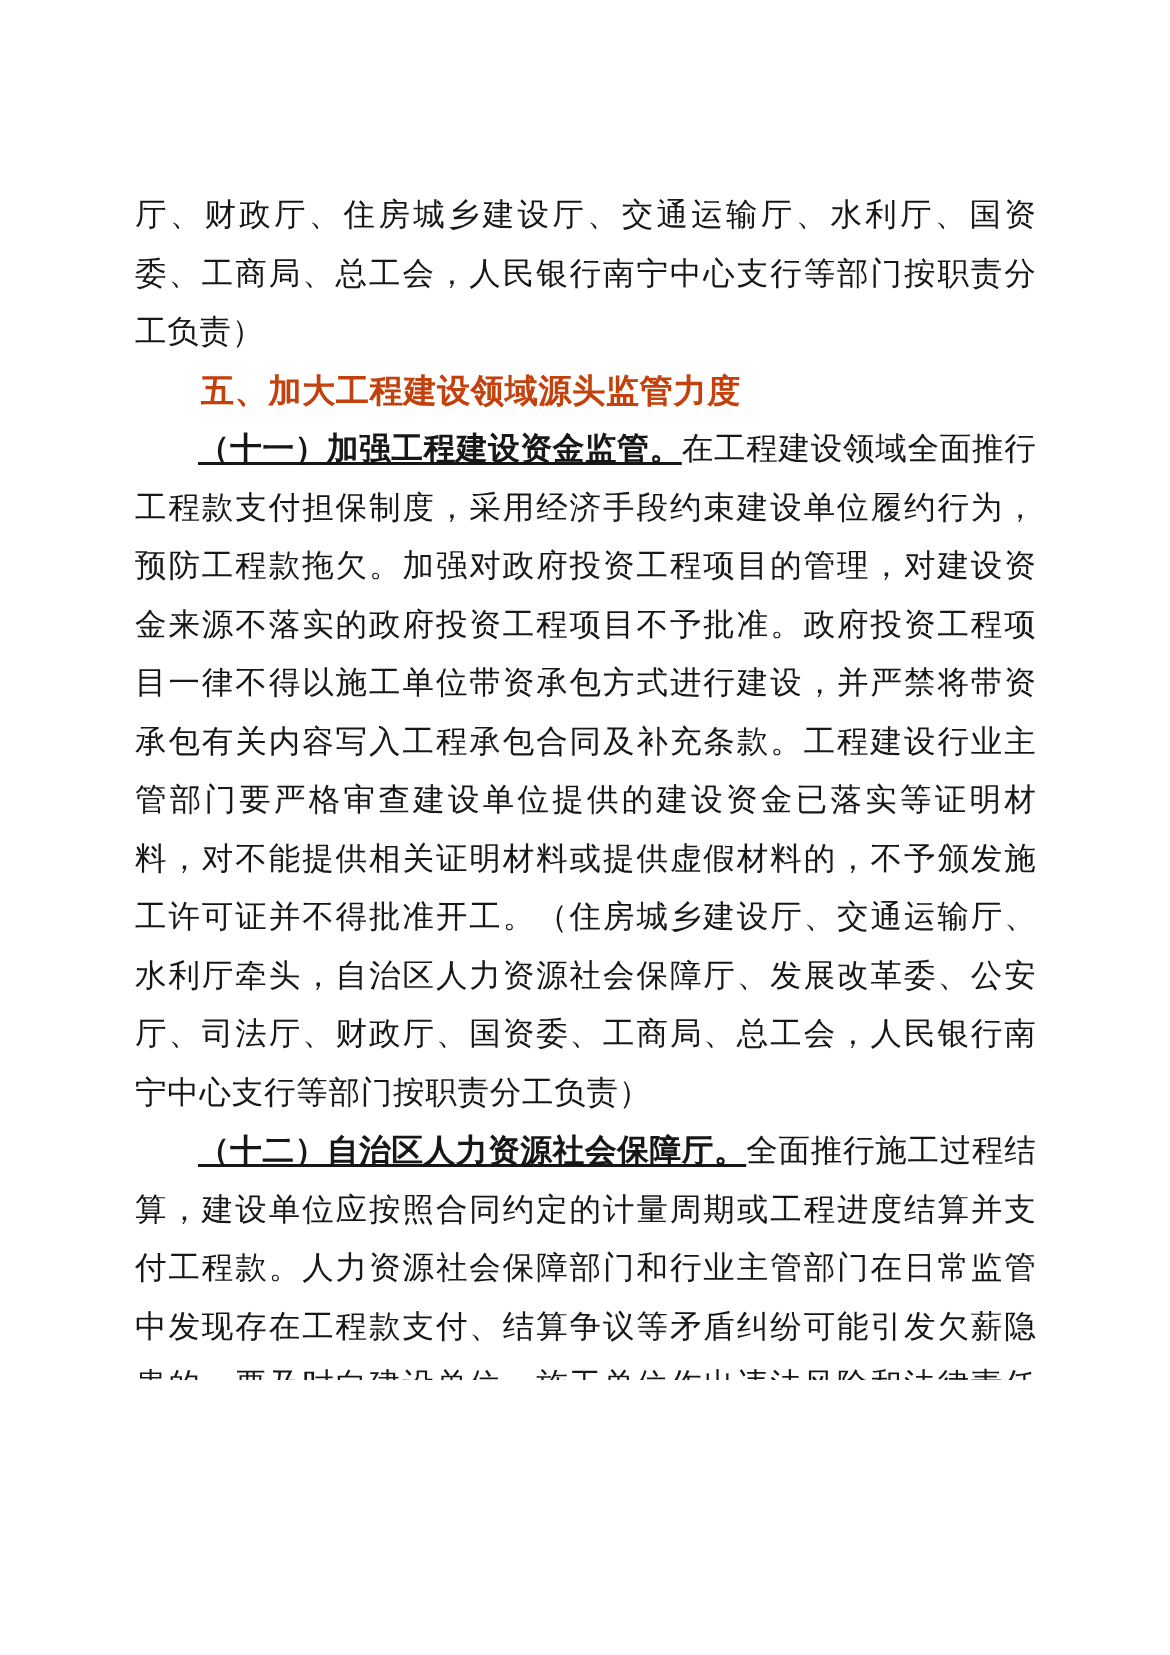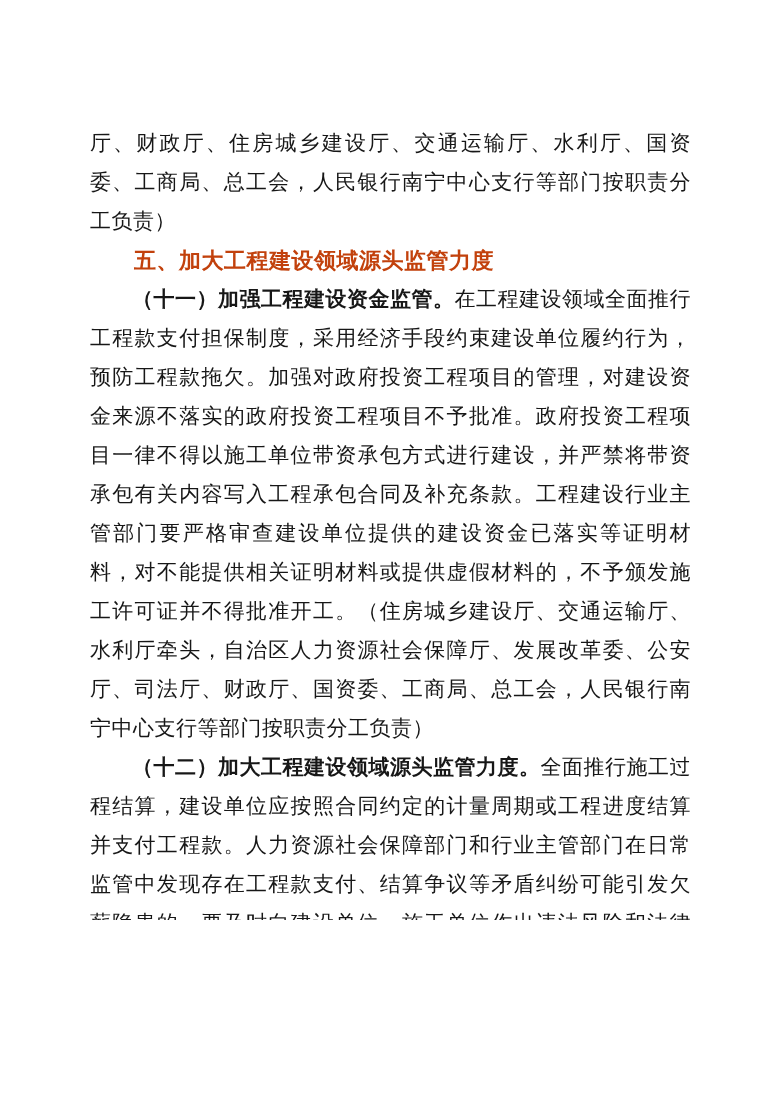--- a/index.html
+++ b/index.html
@@ -42,20 +42,21 @@
       font-family: "Liberation Sans", "DejaVu Sans", sans-serif;
       font-weight: bold;
       font-size: 22px;
       line-height: 39px;
       color: #c2410c;
       text-indent: 2em;
       letter-spacing: 0.5px;
     }
     .lead {
       font-weight: bold;
+      text-decoration: underline;
     }
     .footer {
       position: absolute;
       left: 108px;
       top: 991px;
       font-size: 19px;
       line-height: 26px;
       color: #000000;
       white-space: pre;
     }
@@ -73,18 +74,18 @@
 
 <div class="page">
   <div class="content body-text">
 
     <p class="continuation">厅、财政厅、住房城乡建设厅、交通运输厅、水利厅、国资委、工商局、总工会，人民银行南宁中心支行等部门按职责分工负责）</p>
 
     <h2 class="section-heading">五、加大工程建设领域源头监管力度</h2>
 
     <p class="para"><span class="lead">（十一）加强工程建设资金监管。</span><span>在工程建设领域全面推行工程款支付担保制度，采用经济手段约束建设单位履约行为，预防工程款拖欠。加强对政府投资工程项目的管理，对建设资金来源不落实的政府投资工程项目不予批准。政府投资工程项目一律不得以施工单位带资承包方式进行建设，并严禁将带资承包有关内容写入工程承包合同及补充条款。工程建设行业主管部门要严格审查建设单位提供的建设资金已落实等证明材料，对不能提供相关证明材料或提供虚假材料的，不予颁发施工许可证并不得批准开工。（住房城乡建设厅、交通运输厅、水利厅牵头，自治区人力资源社会保障厅、发展改革委、公安厅、司法厅、财政厅、国资委、工商局、总工会，人民银行南宁中心支行等部门按职责分工负责）</span></p>
 
-    <p class="para"><span class="lead">（十二）加大工程建设领域源头监管力度。</span><span>全面推行施工过程结算，建设单位应按照合同约定的计量周期或工程进度结算并支付工程款。人力资源社会保障部门和行业主管部门在日常监管中发现存在工程款支付、结算争议等矛盾纠纷可能引发欠薪隐患的，要及时向建设单位、施工单位作出违法风险和法律责任提示，并明确告知当事人法律救济途径，杜绝假借农民工工资解决工程纠纷，严防假借解决欠薪之名讨要工程款和提前支取农民工工资保</span></p>
+    <p class="para"><span class="lead">（十二）自治区人力资源社会保障厅。</span><span>全面推行施工过程结算，建设单位应按照合同约定的计量周期或工程进度结算并支付工程款。人力资源社会保障部门和行业主管部门在日常监管中发现存在工程款支付、结算争议等矛盾纠纷可能引发欠薪隐患的，要及时向建设单位、施工单位作出违法风险和法律责任提示，并明确告知当事人法律救济途径，杜绝假借农民工工资解决工程纠纷，严防假借解决欠薪之名讨要工程款和提前支取农民工工资保</span></p>
 
   </div>
 
   <div class="footer"><span class="dash">—</span><span class="num">8</span><span class="dash">—</span></div>
 </div>
 
 </body></html>

